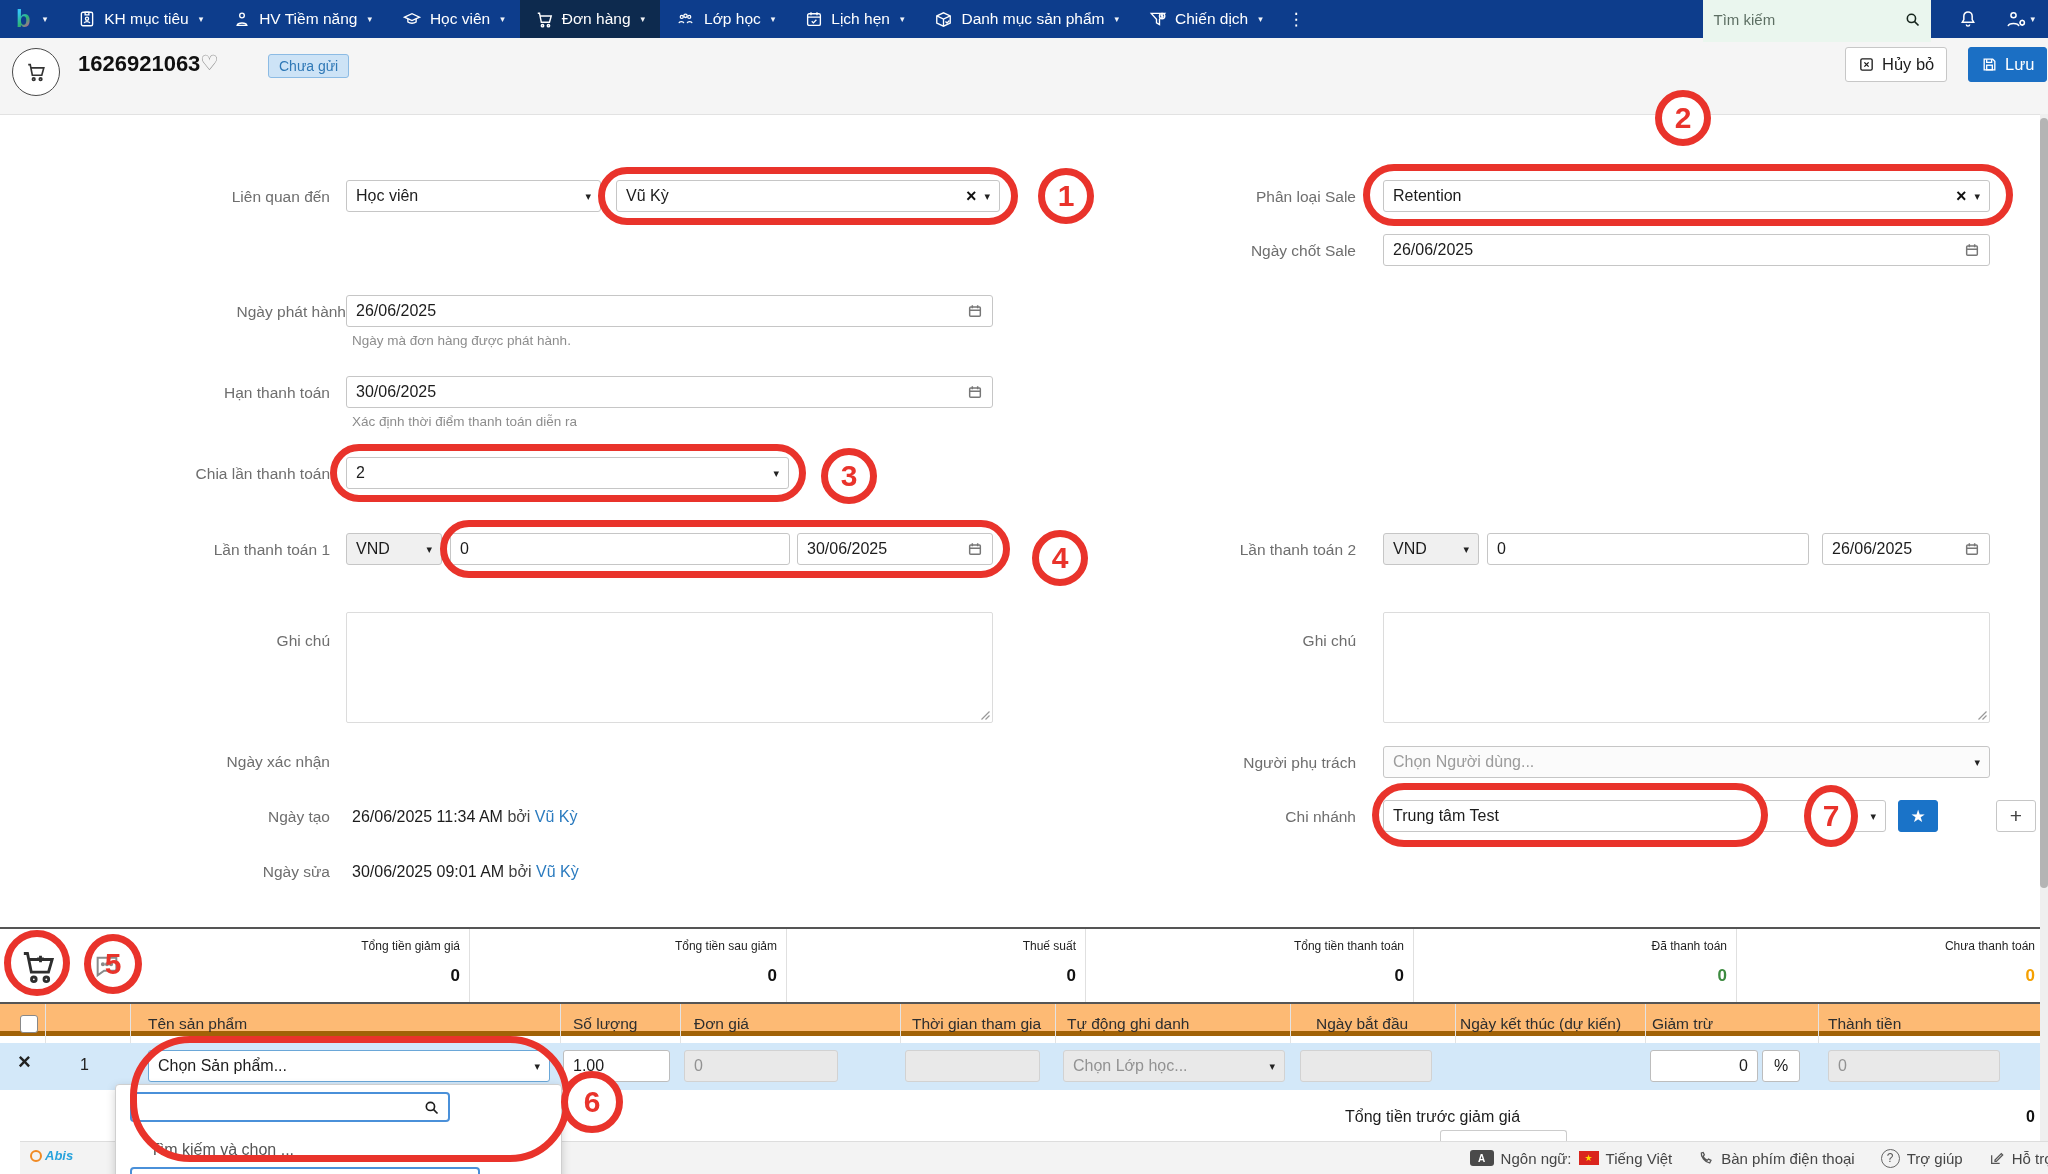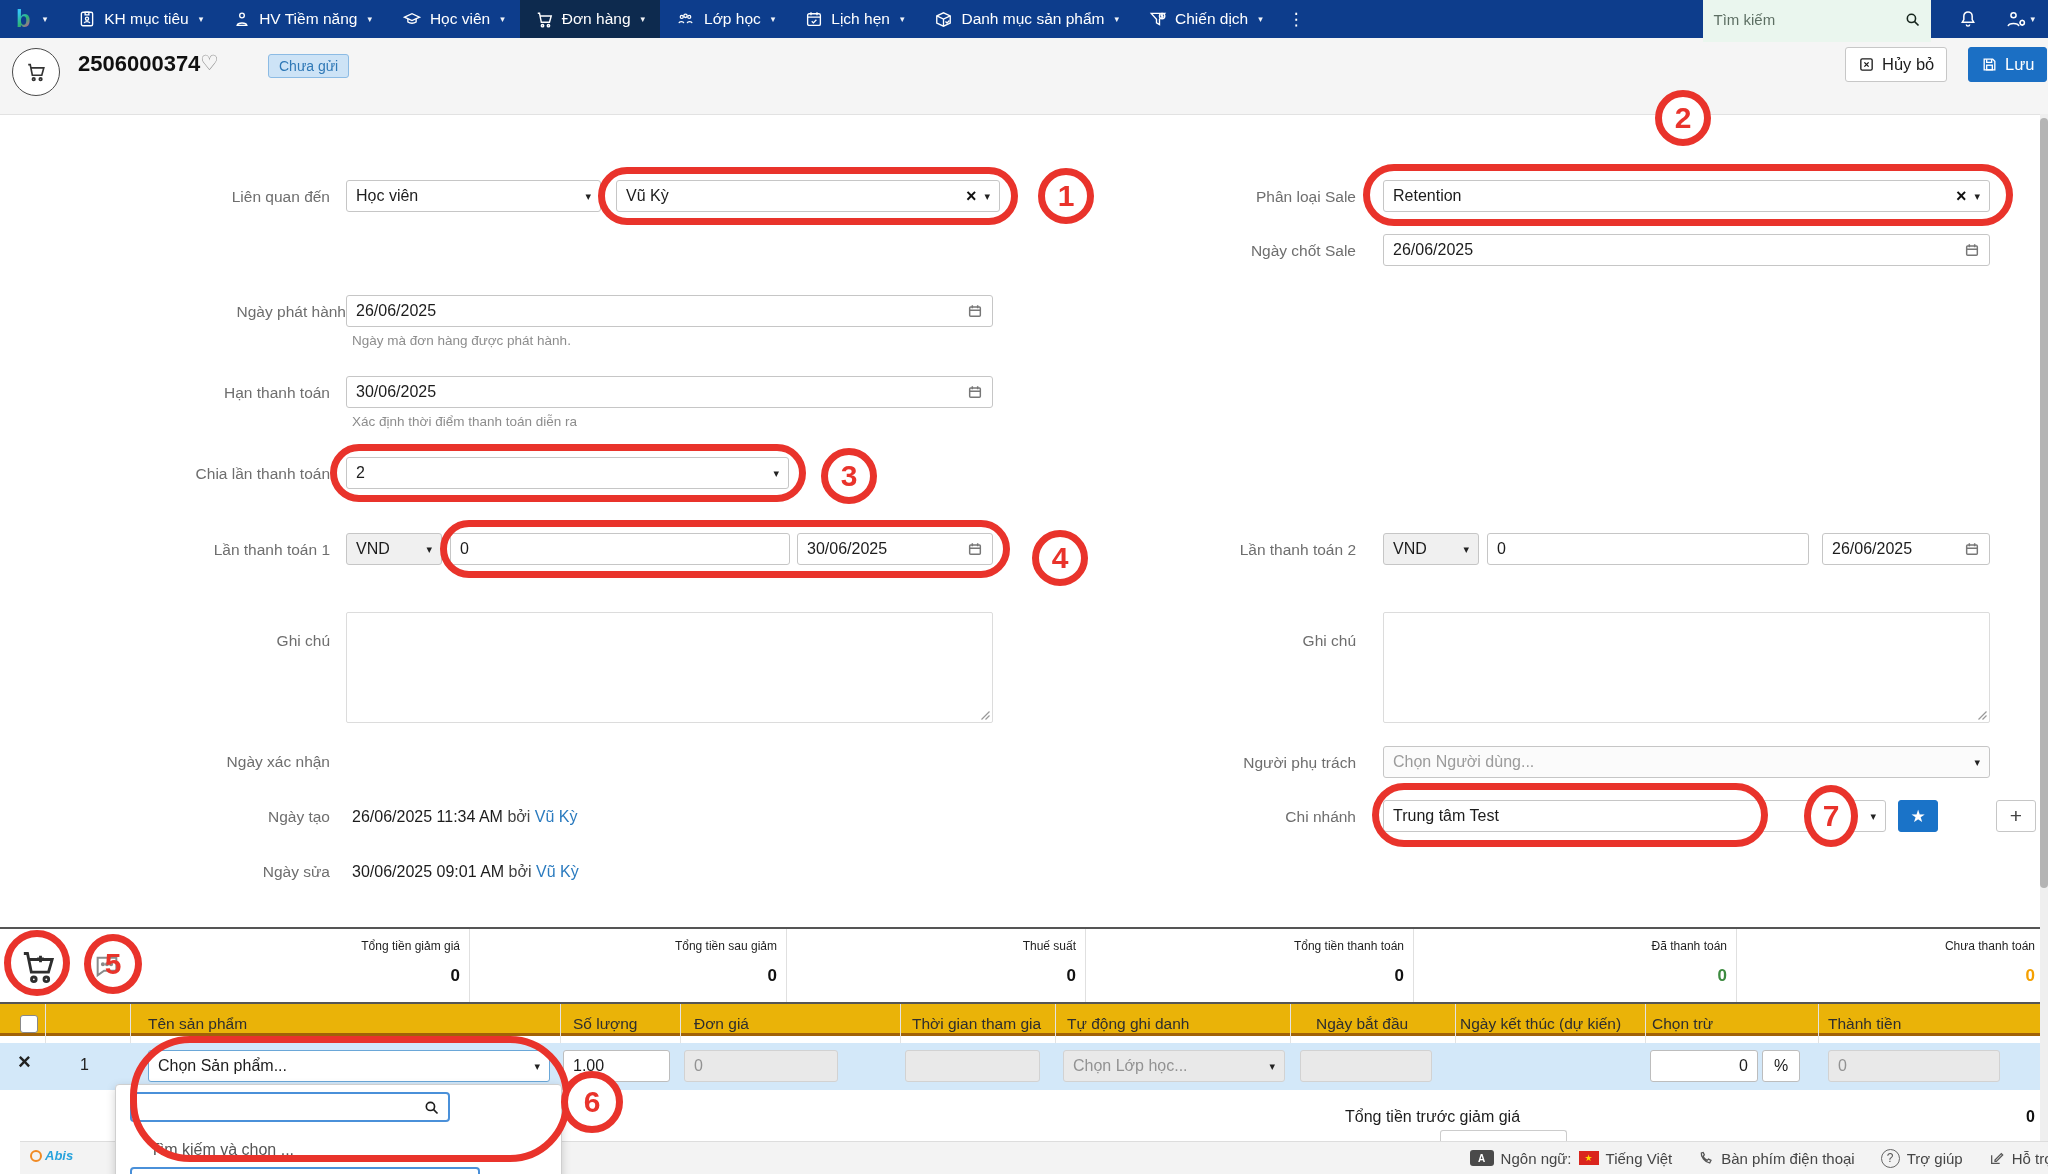--- a/index.html
+++ b/index.html
@@ -62,21 +62,21 @@
   
   .sum-bar{position:absolute;left:0;top:927px;width:2048px;height:77px;background:#fff;border-top:2px solid #555;
            border-bottom:2px solid #555;box-sizing:border-box;}
   .sum-div{position:absolute;top:0;width:1px;height:73px;background:#e0e0e0;}
   .sum-lbl{position:absolute;top:10px;font-size:12px;color:#1f1f1f;text-align:right;width:280px;}
   .sum-val{position:absolute;top:37px;font-size:17px;font-weight:bold;color:#111;text-align:right;width:280px;}
   .green{color:#3d8b40!important;}
   .orange{color:#f5a000!important;}
 
   
-  .thead{position:absolute;left:0;top:1004px;width:2048px;height:32px;background:#eab308;border-bottom:3px solid #a16207;box-sizing:border-box;}
+  .thead{position:absolute;left:0;top:1004px;width:2048px;height:32px;background:#fdba74;border-bottom:5px solid #a16207;box-sizing:border-box;}
   .th{position:absolute;top:11px;font-size:15.5px;color:#2e2e2e;white-space:nowrap;}
   .th-div{position:absolute;top:0;width:1px;height:39px;background:#e3e3e3;}
   .checkbox{position:absolute;left:20px;top:11px;width:16px;height:16px;border:1.5px solid #888;border-radius:3px;background:#fff;cursor:pointer;}
   .trow{position:absolute;left:0;top:1043px;width:2048px;height:47px;background:#d3e8f9;}
   .row-x{position:absolute;left:18px;top:8px;font-size:22px;font-weight:bold;color:#222;line-height:1;cursor:pointer;}
   .row-idx{position:absolute;left:80px;top:13px;font-size:16px;color:#222;}
   .cell-box{position:absolute;top:7px;height:32px;border:1px solid #bdbdbd;border-radius:3px;background:#fff;display:flex;
             align-items:center;padding:0 9px;font-size:16px;color:#1c1c1c;box-sizing:border-box;}
   .cell-muted{background:#e9e9e9;border-color:#d2d2d2;color:#929292;}
 
@@ -225,21 +225,21 @@
   </nav>
 
   <header class="rec-bar">
     <div class="cart-circle">
       <svg width="22" height="22" viewBox="0 0 24 24" fill="none" stroke="#333" stroke-width="1.8">
           <circle cx="9.5" cy="19.8" r="1.4"></circle>
           <circle cx="17" cy="19.8" r="1.4"></circle>
           <path d="M3.5 4h2.2L8 15.5h10.3L20.5 7.5H6.4"></path>
         </svg>
     </div>
-    <div class="order-id">2506000374</div>
+    <div class="order-id">1626921063</div>
     <div class="heart">♡</div>
     <div class="badge">Chưa gửi</div>
     <div class="btn btn-cancel">
       <svg width="17" height="17" viewBox="0 0 24 24" fill="none" stroke="#1d1d1d" stroke-width="1.9">
           <rect x="4" y="4" width="16" height="16" rx="2"></rect>
           <path d="M9 9l6 6M15 9l-6 6"></path>
         </svg>
       <span>Hủy bỏ</span>
     </div>
     <div class="btn btn-save">
@@ -431,21 +431,21 @@
     <div class="th" style="left:694px">Đơn giá</div>
     <div class="th-div" style="left:900px"></div>
     <div class="th" style="left:912px">Thời gian tham gia</div>
     <div class="th-div" style="left:1055px"></div>
     <div class="th" style="left:1067px">Tự động ghi danh</div>
     <div class="th-div" style="left:1290px"></div>
     <div class="th" style="left:1316px">Ngày bắt đầu</div>
     <div class="th-div" style="left:1455px"></div>
     <div class="th" style="left:1460px">Ngày kết thúc (dự kiến)</div>
     <div class="th-div" style="left:1645px"></div>
-    <div class="th" style="left:1652px">Chọn trừ</div>
+    <div class="th" style="left:1652px">Giảm trừ</div>
     <div class="th-div" style="left:1818px"></div>
     <div class="th" style="left:1828px">Thành tiền</div>
   </div>
 
   <div class="trow">
     <div class="row-x">×</div>
     <div class="row-idx">1</div>
     <div class="cell-box" style="left:148px;width:402px;border-color:#6aa7d8">
       <span class="ph">Chọn Sản phẩm...</span>
       <span class="caret">▾</span>

